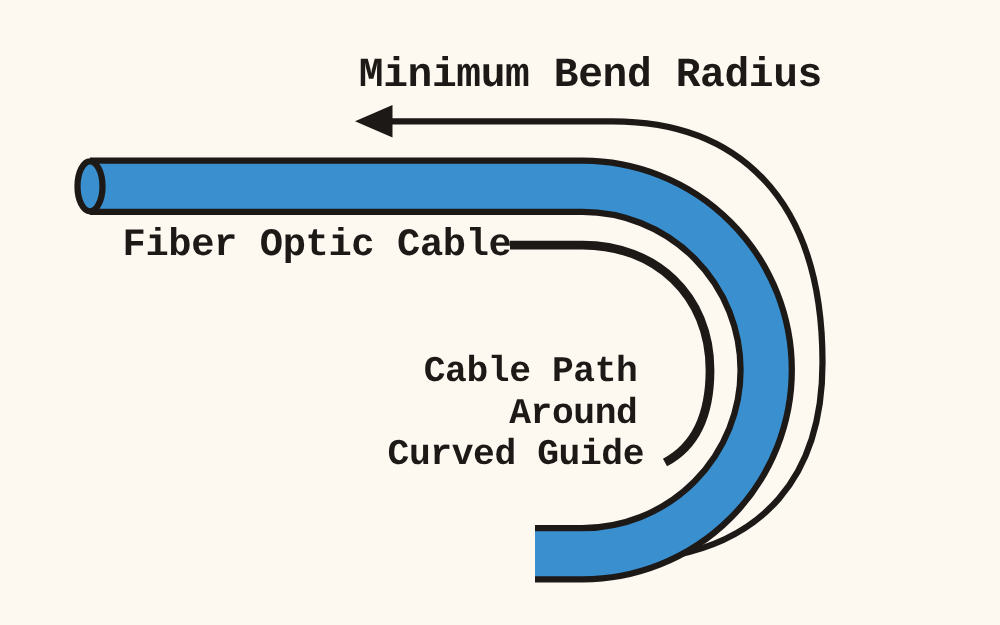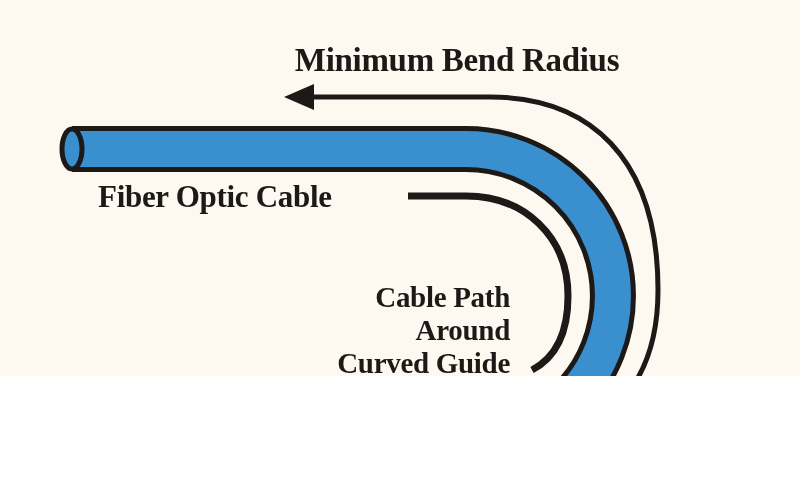--- a/index.html
+++ b/index.html
@@ -2,23 +2,23 @@
 <html><head>
 <meta charset="utf-8">
 <style>
   html, body {
     margin: 0;
     padding: 0;
   }
   .stage {
     position: relative;
     width: 800px;
-    height: 376px;
+    height: 500px;
     overflow: hidden;
-    font-family: Liberation Serif, serif;
+    font-family: Liberation Mono, monospace;
   }
   .stage svg {
     position: absolute;
     left: 0;
     top: 0;
     width: 800px;
     height: 500px;
     display: block;
   }
   .label {

